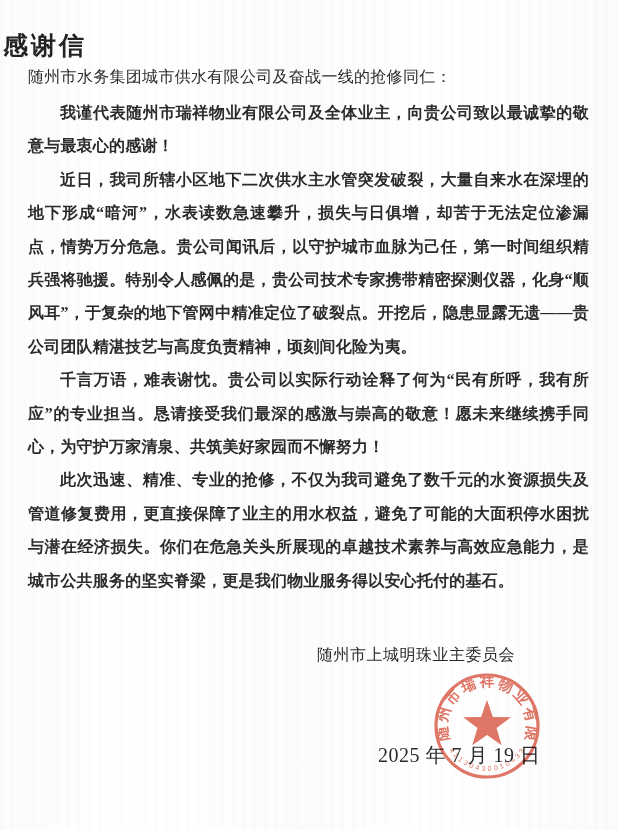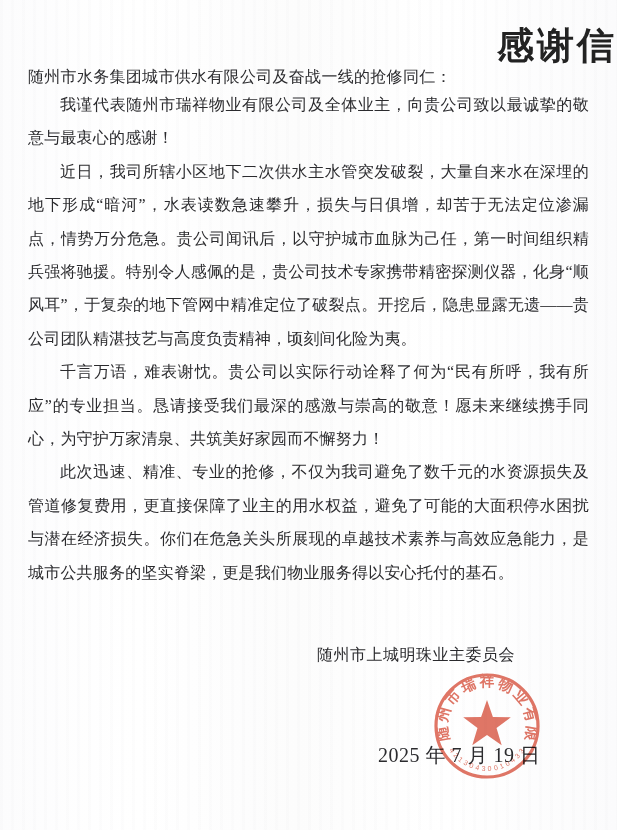--- a/index.html
+++ b/index.html
@@ -10,35 +10,35 @@
     margin: 0;
     overflow: hidden;
     color: #2b2b2e;
     font-family: "Liberation Serif", "DejaVu Serif", serif;
     background:
       repeating-linear-gradient(90deg, rgba(130,130,140,0.02) 0 3px, rgba(255,255,255,0) 3px 11px),
       linear-gradient(90deg, #fcfcfd 0%, #ffffff 22%, #fcfcfc 48%, #ffffff 72%, #fbfbfc 100%);
   }
   .title {
     margin: 30px 0 0 0;
-    font-size: 37px;
+    font-size: 25px;
     line-height: 31px;
     font-weight: 600;
-    text-align: right;
+    text-align: left;
     letter-spacing: 3px;
     text-indent: 3px;
     color: #222;
   }
   .salutation {
     margin: 5px 28px 0 28px;
     font-size: 16px;
     line-height: 22px;
     letter-spacing: 0.3px;
   }
-  .body-text { margin: 0 28px; }
+  .body-text { margin: 8px 28px; font-weight: bold; }
   .para {
     margin: 0;
     font-size: 16px;
     line-height: 33.4px;
     text-indent: 2em;
     text-align: justify;
     letter-spacing: 0.2px;
   }
   .sig-block {
     position: absolute;

